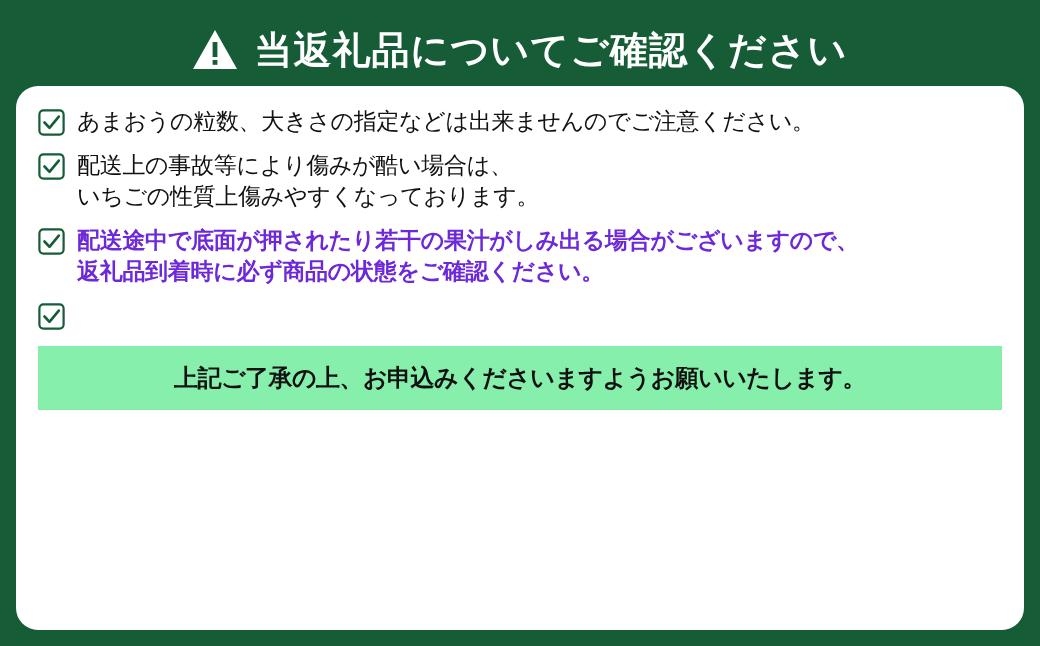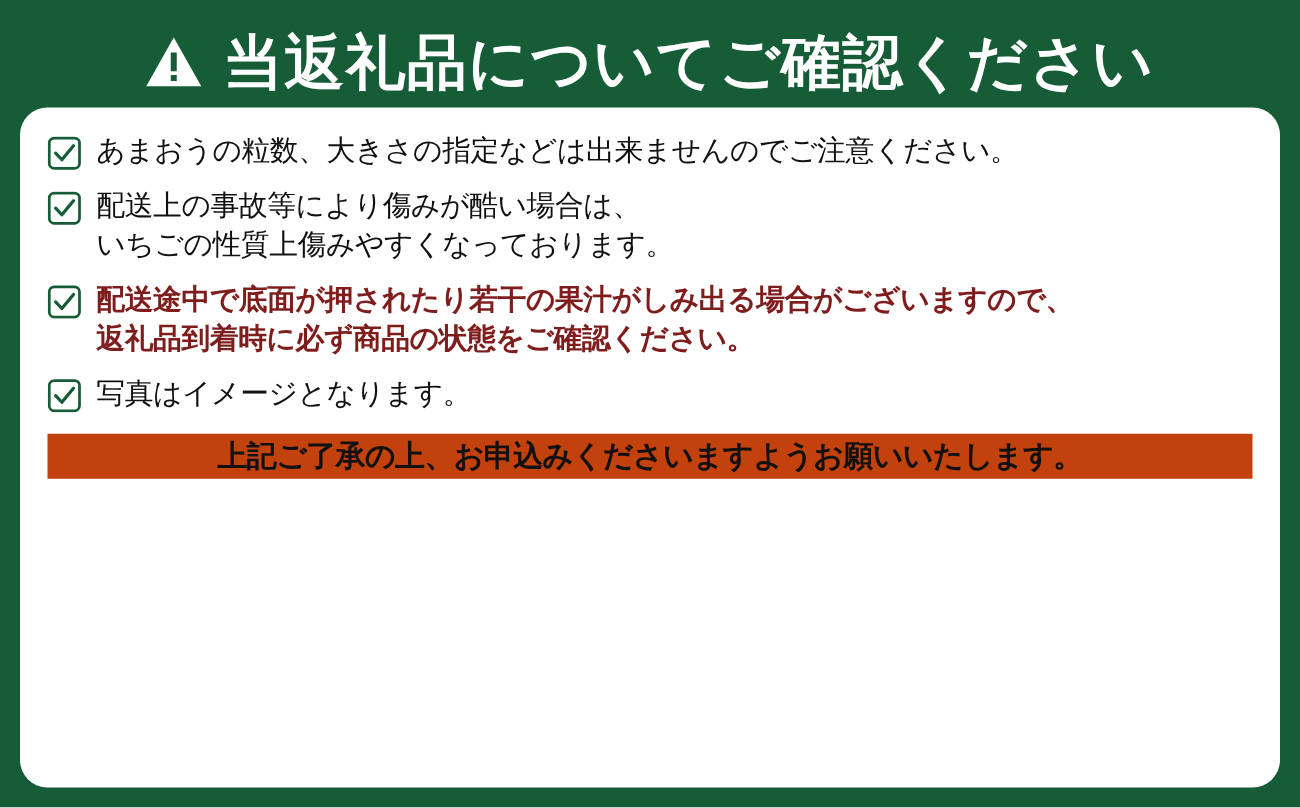--- a/index.html
+++ b/index.html
@@ -26,21 +26,21 @@
     flex: 0 0 auto;
   }
   .warn-icon {
     width: 46px;
     height: 42px;
     flex: 0 0 auto;
     display: block;
   }
   .notice-title {
     color: #ffffff;
-    font-size: 48px;
+    font-size: 38px;
     font-weight: bold;
     letter-spacing: 1px;
     line-height: 1;
     white-space: nowrap;
   }
   .notice-body {
     background: #ffffff;
     flex: 1 1 auto;
     padding: 20px 22px 14px 22px;
     display: flex;
@@ -67,27 +67,27 @@
   }
   .item-text {
     font-size: 23px;
     line-height: 1.35;
     color: #111111;
     font-weight: normal;
     white-space: pre-line;
     letter-spacing: -0.3px;
   }
   .item-text.alert {
-    color: #7f1d1d;
+    color: #6d28d9;
     font-weight: bold;
   }
   .footer-note {
     margin-top: 16px;
-    background: #c2410c;
-    height: 36px;
+    background: #86efac;
+    height: 64px;
     display: flex;
     align-items: center;
     justify-content: center;
     flex: 0 0 auto;
   }
   .footer-note-text {
     font-size: 24px;
     font-weight: bold;
     color: #111111;
     letter-spacing: -0.5px;
@@ -137,21 +137,20 @@
       </li>
 
 
 
 
       <li class="check-item">
         <svg class="check-icon" viewBox="0 0 27 27">
           <rect x="1.4" y="1.4" width="24.2" height="24.2" rx="4" fill="none" stroke="#165c36" stroke-width="2.2"></rect>
           <path d="M6.5 13.5 L11.5 18.8 L20.8 7.6" fill="none" stroke="#165c36" stroke-width="2.6" stroke-linecap="round" stroke-linejoin="round"></path>
         </svg>
-        <div class="item-text">写真はイメージとなります。</div>
       </li>
 
     </ul>
 
     <div class="footer-note">
       <div class="footer-note-text">上記ご了承の上、お申込みくださいますようお願いいたします。</div>
     </div>
   </div>
 
 </div>

